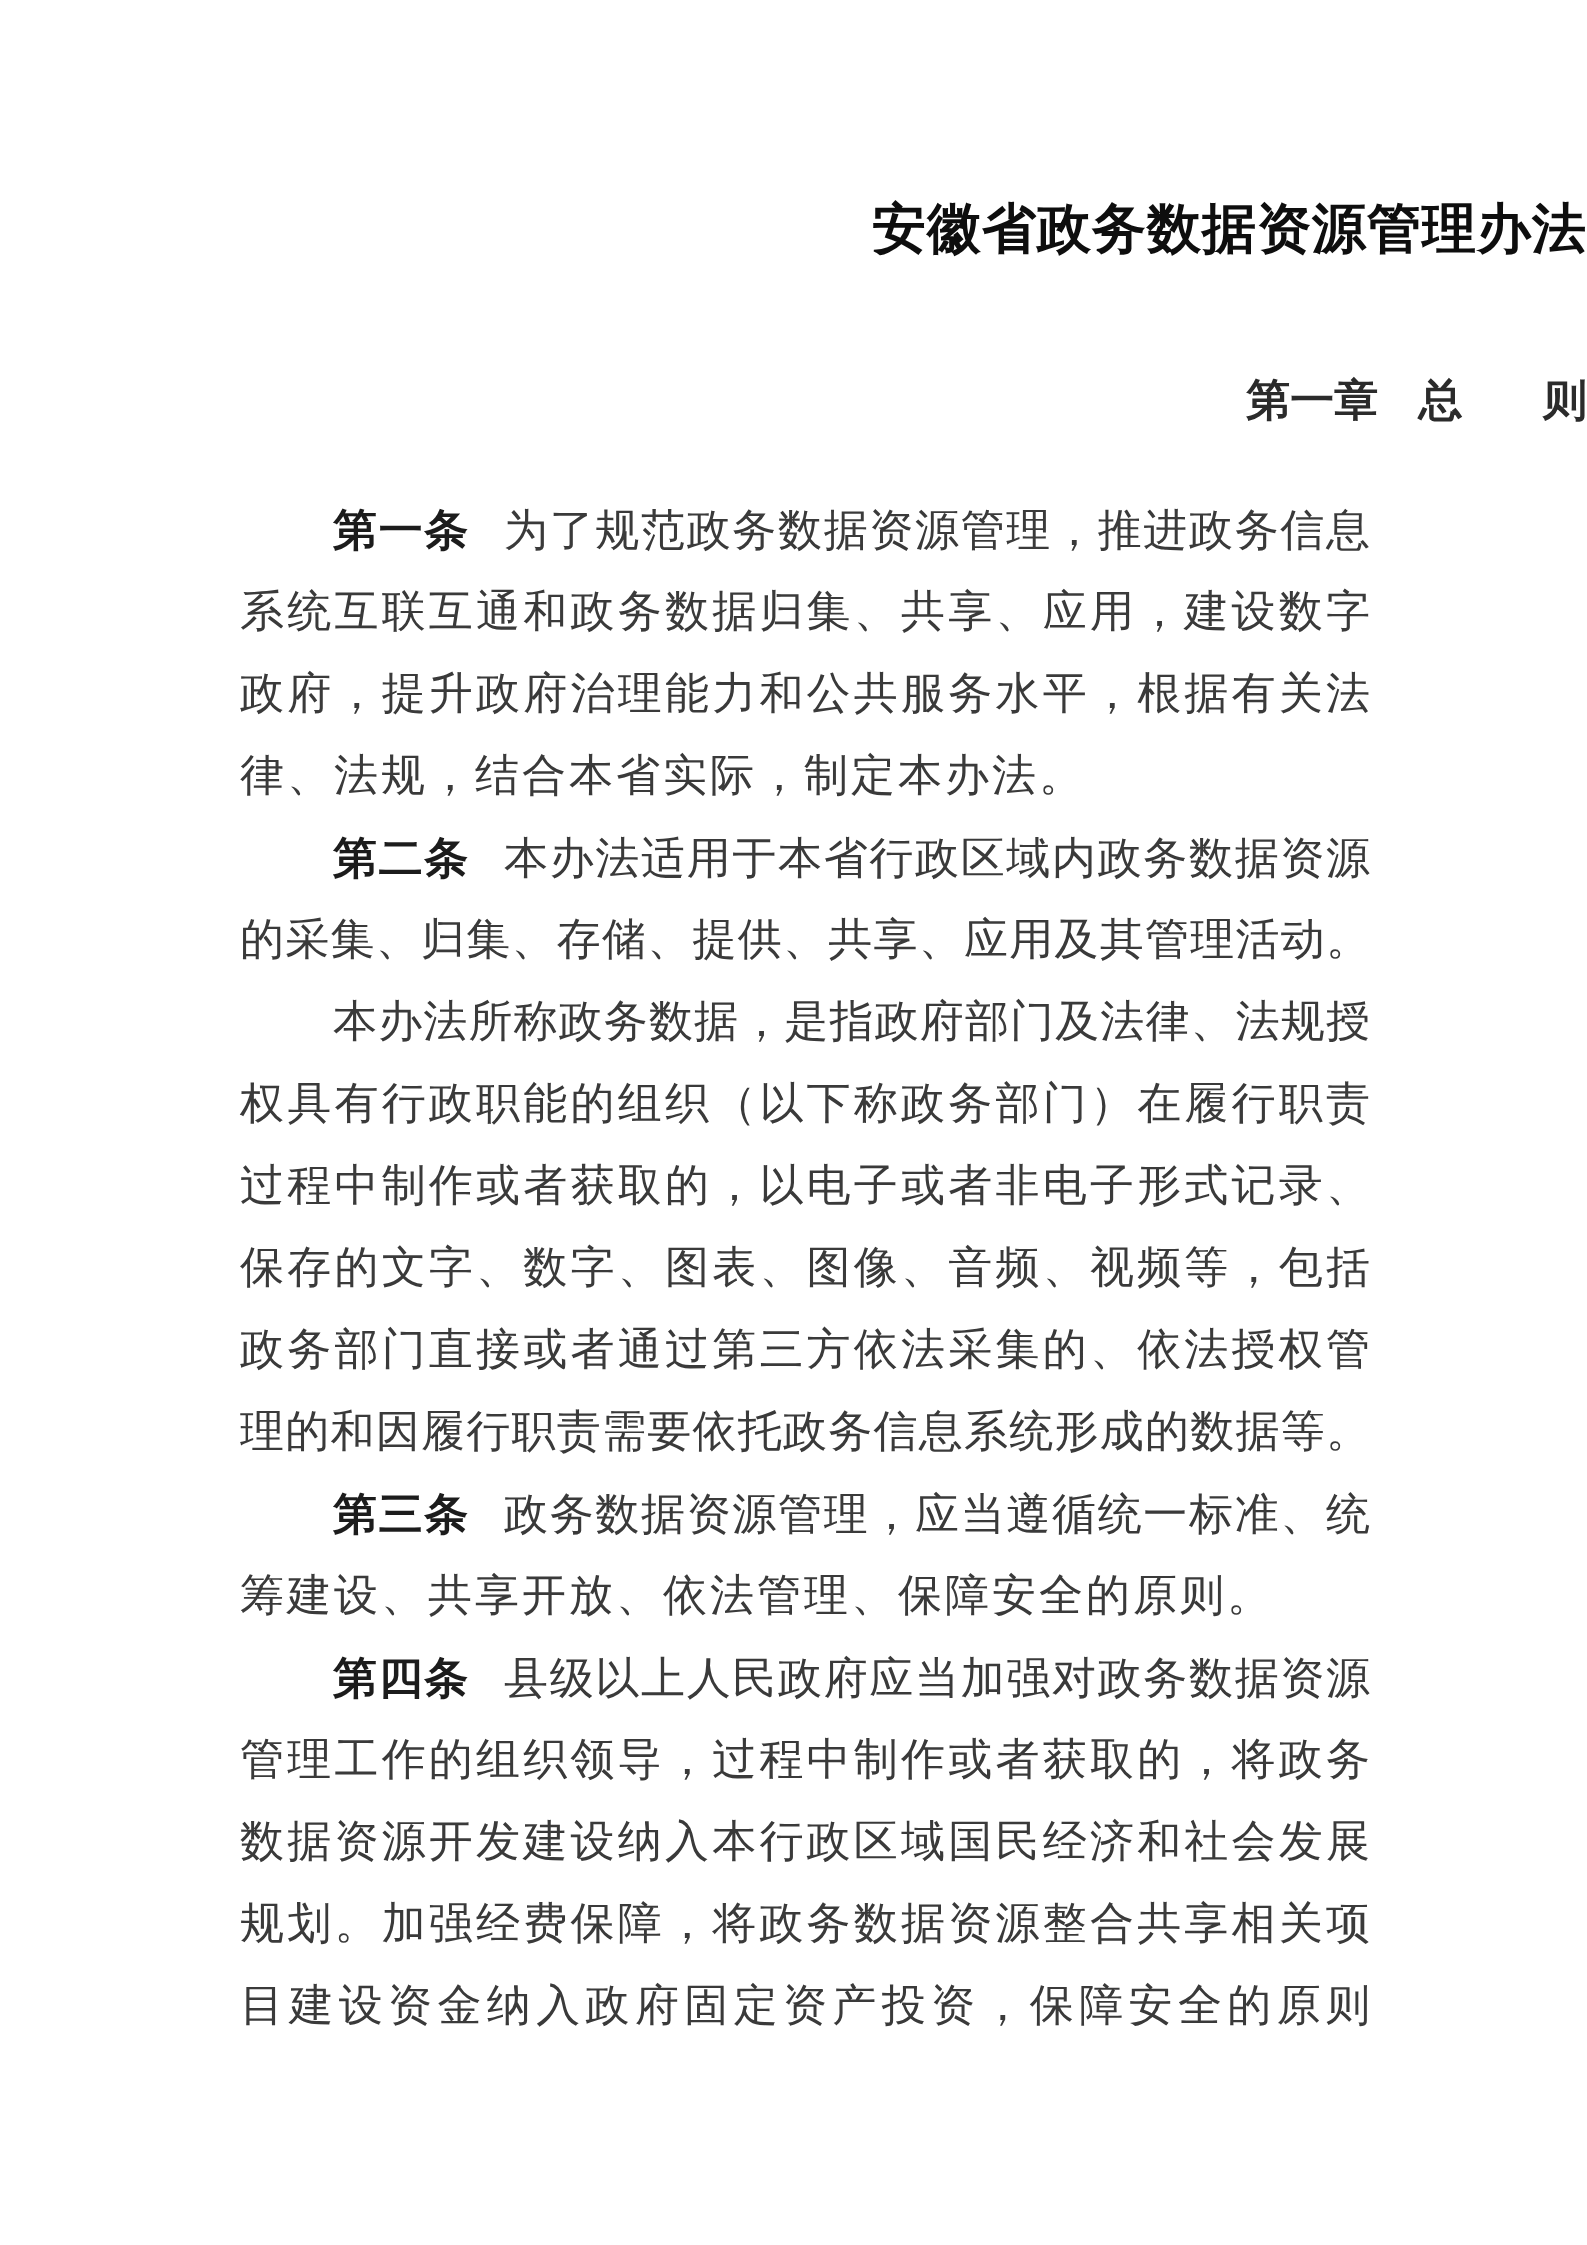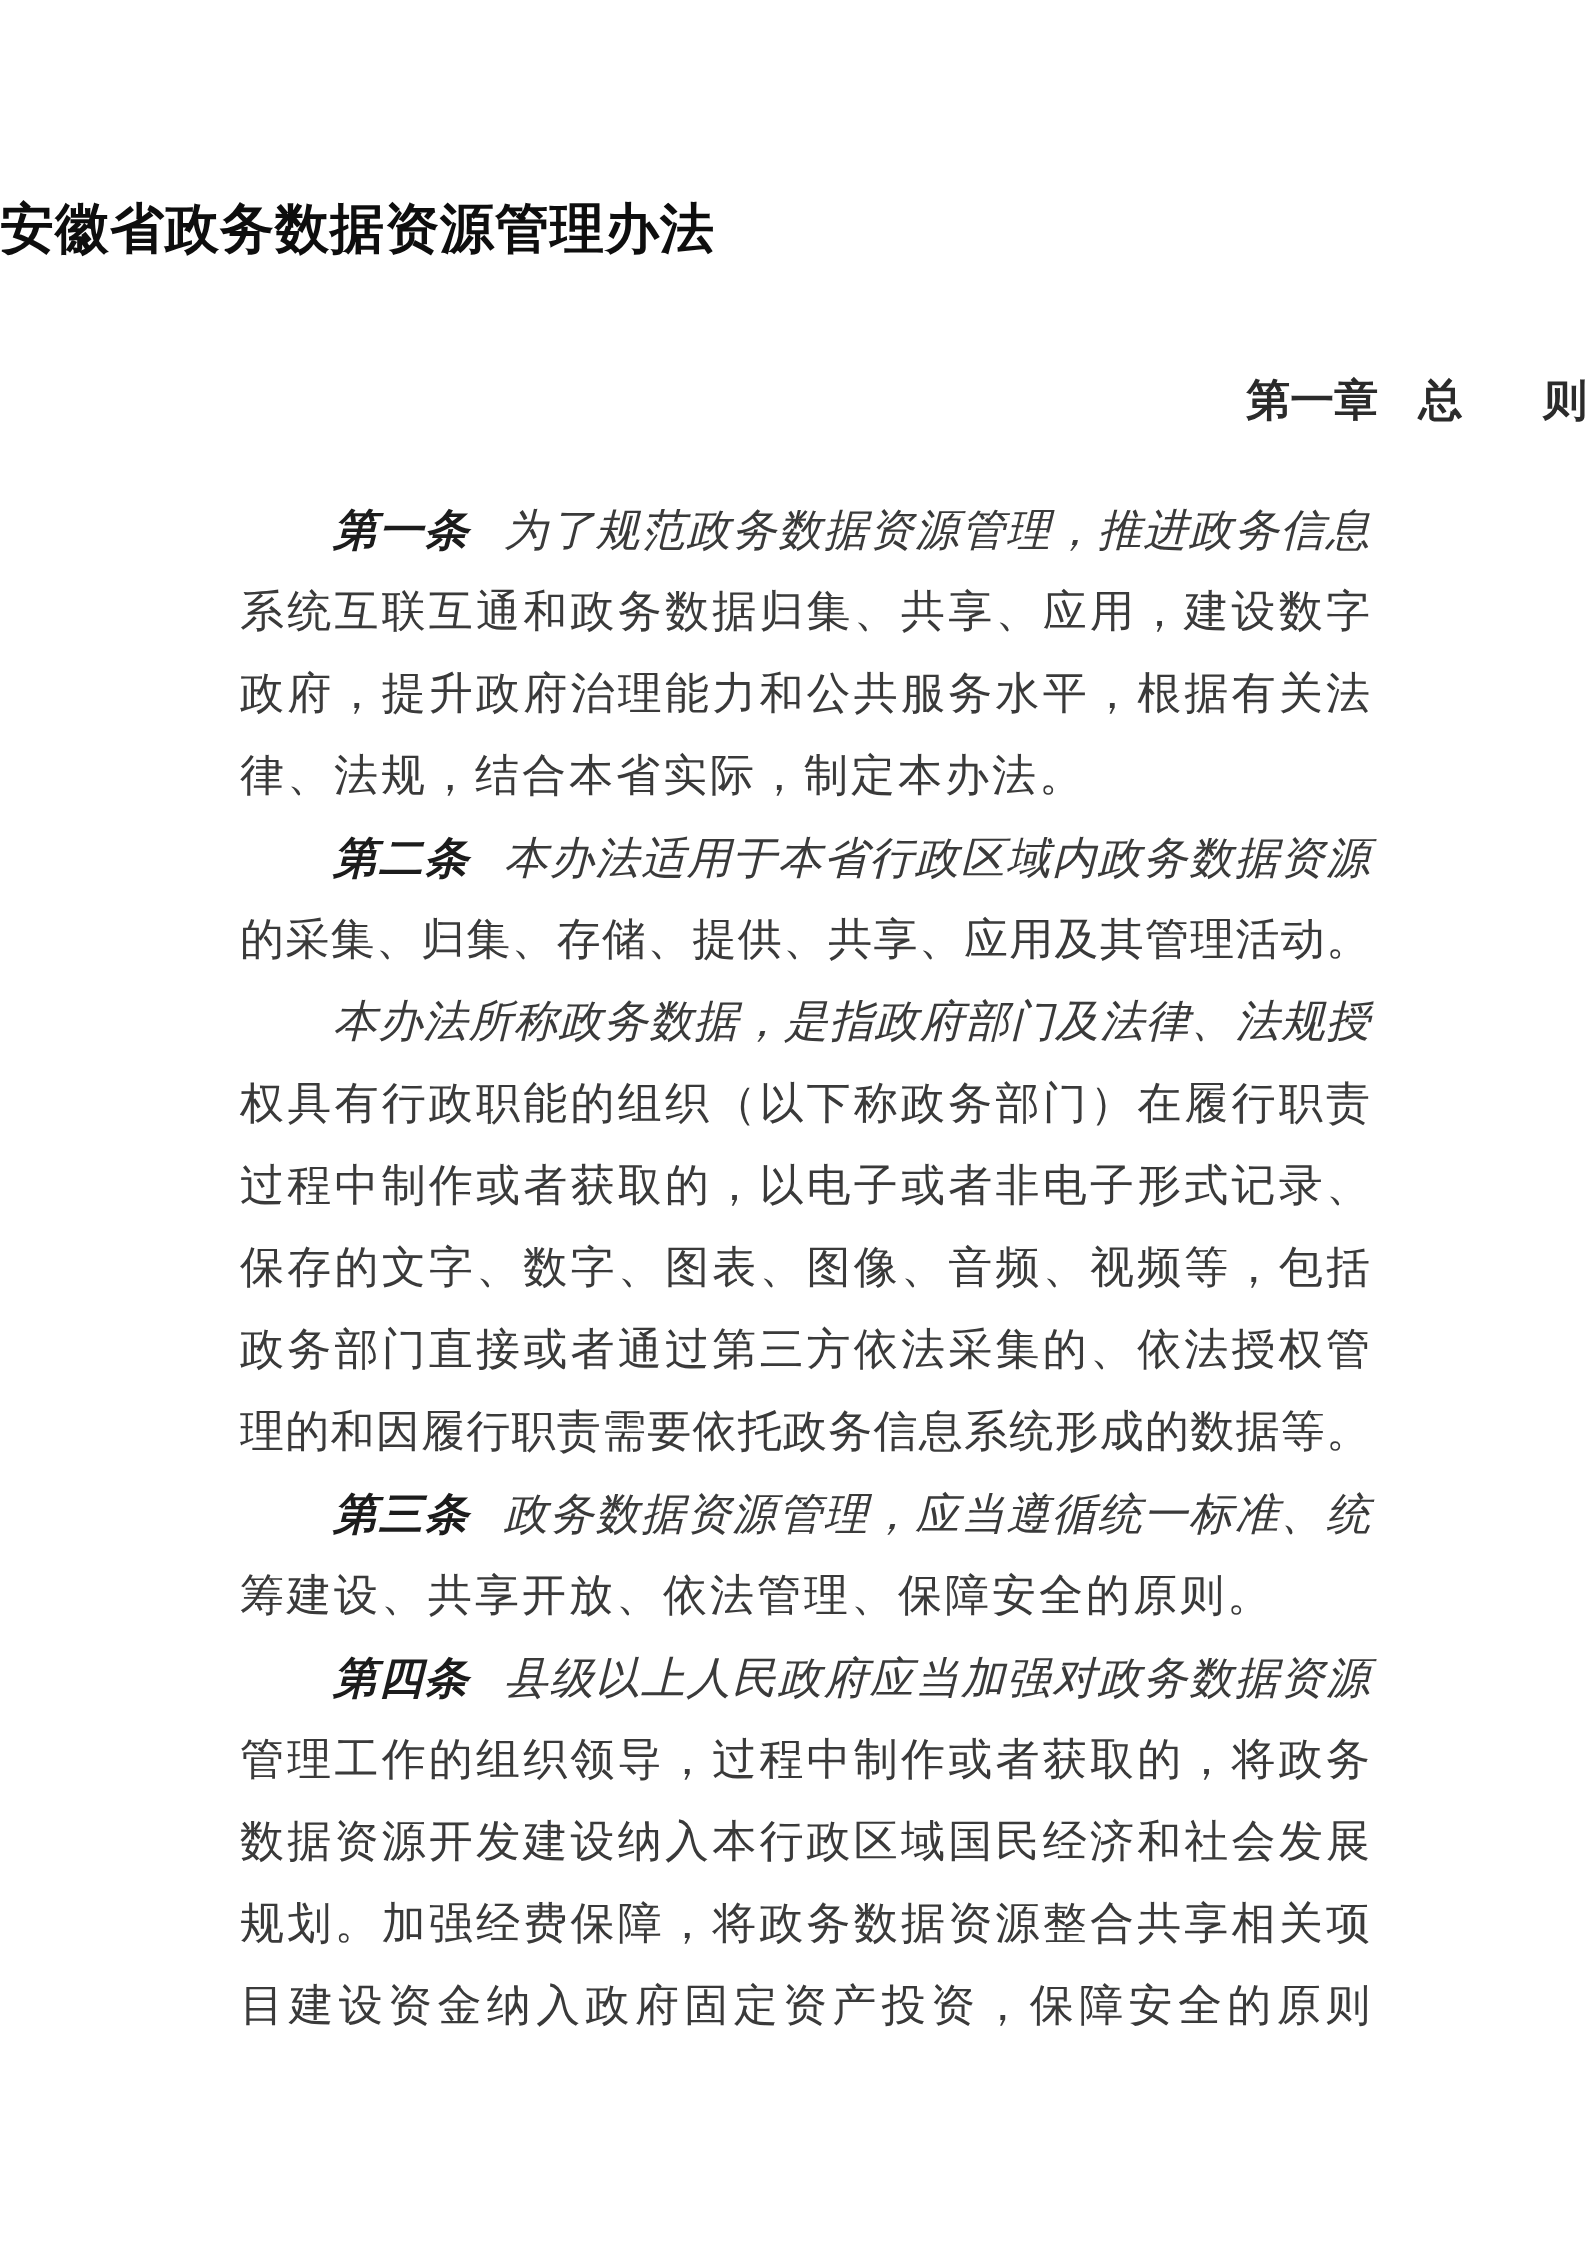--- a/index.html
+++ b/index.html
@@ -12,21 +12,21 @@
     width: 1587px;
     height: 2245px;
     background: #ffffff;
     overflow: hidden;
     font-family: "Liberation Serif", "DejaVu Serif", serif;
     color: #3a3a3a;
   }
   .doc-title {
     margin: 0;
     padding-top: 197px;
-    text-align: left;
+    text-align: right;
     font-size: 54px;
     line-height: 64px;
     font-weight: bold;
     letter-spacing: 1px;
     color: #0e0e0e;
     font-family: "Liberation Serif", "DejaVu Serif", serif;
   }
   .chapter-heading {
     margin-top: 113px;
     text-align: right;
@@ -46,21 +46,20 @@
   .line {
     height: 82px;
     line-height: 82px;
     text-align: justify;
     text-align-last: justify;
     text-justify: inter-character;
     color: #3a3a3a;
   }
   .line.indent {
     text-indent: 93px;
-    font-style: italic;
   }
   .line.short {
     text-align-last: left;
     letter-spacing: 3px;
   }
   .article-label {
     font-family: "Liberation Sans", "DejaVu Sans", sans-serif;
     font-weight: bold;
     color: #1c1c1c;
     margin-right: 34px;

